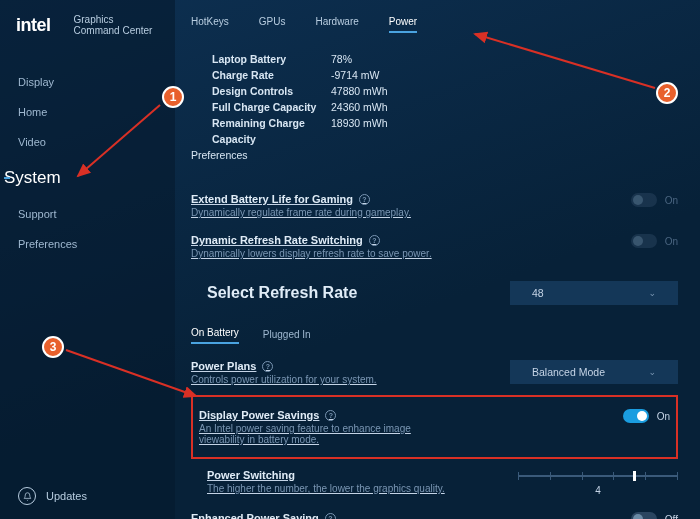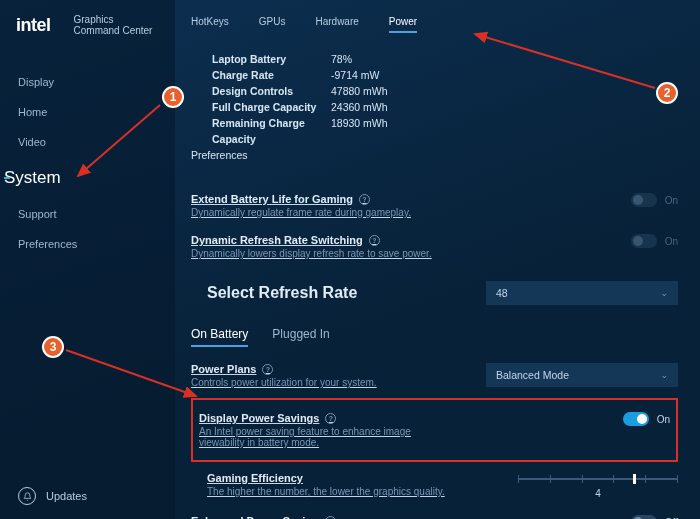--- a/index.html
+++ b/index.html
@@ -32,23 +32,23 @@
   .toggle-wrap { display: flex; align-items: center; gap: 8px; font-size: 10px; }
   .toggle { width: 26px; height: 14px; border-radius: 7px; position: relative; }
   .toggle.off { background: #2a4560; }
   .toggle.on { background: #1a9de0; }
   .toggle::after { content: ''; position: absolute; width: 10px; height: 10px; border-radius: 50%; background: #fff; top: 2px; }
   .toggle.off::after { left: 2px; background: #6a8aa5; }
   .toggle.on::after { right: 2px; }
   .toggle.disabled { opacity: 0.5; }
   .select-row { display: flex; align-items: center; justify-content: space-between; padding: 14px 0; }
   .select-label { font-size: 16px; font-weight: 600; color: #e0ecf7; padding-left: 16px; }
-  .select-box { width: 192px; background: rgba(30,70,110,0.6); padding: 6px 10px; font-size: 10.5px; color: #c5d4e6; display: flex; justify-content: space-between; align-items: center; cursor: pointer; }
+  .select-box { width: 168px; background: rgba(30,70,110,0.6); padding: 6px 22px; font-size: 10.5px; color: #c5d4e6; display: flex; justify-content: space-between; align-items: center; cursor: pointer; }
   .chev { font-size: 9px; color: #7a96b3; }
-  .sub-tabs { display: flex; gap: 24px; padding: 8px 0; font-size: 12px; }
+  .sub-tabs { display: flex; gap: 24px; padding: 8px 0; font-size: 10px; align-items: flex-end; }
   .sub-tab { color: #9fb8d0; cursor: pointer; padding-bottom: 4px; }
   .sub-tab.active { color: #fff; border-bottom: 2px solid #4aa3e0; }
   .highlight-box { border: 2px solid #d93025; padding: 4px 6px; margin: 2px 0; }
   .slider-row { display: flex; align-items: flex-start; justify-content: space-between; padding: 8px 0; }
   .slider { width: 160px; margin-top: 6px; }
   .slider-track { height: 2px; background: #3a5a7a; position: relative; }
   .slider-ticks { display: flex; justify-content: space-between; position: absolute; width: 100%; top: -3px; }
   .tick { width: 1px; height: 8px; background: #3a5a7a; }
   .slider-thumb { position: absolute; top: -4px; left: 72%; width: 3px; height: 10px; background: #fff; }
   .slider-val { text-align: center; font-size: 10px; color: #c5d4e6; margin-top: 8px; }
@@ -187,21 +187,21 @@
           <div class="toggle-wrap">
             <span class="toggle on"></span>
             <span>On</span>
           </div>
         </div>
       </div>
 
       <div class="slider-row" style="padding-left:16px">
         <div class="setting-text">
           <div class="setting-title">
-              <span>Gaming Efficiency</span>
+              <span>Power Switching</span>
             </div>
           <div class="setting-desc">The higher the number, the lower the graphics quality.</div>
         </div>
         <div class="slider">
           <div class="slider-track">
             <div class="slider-ticks">
                 <span class="tick"></span>
                 <span class="tick"></span>
                 <span class="tick"></span>
                 <span class="tick"></span>

